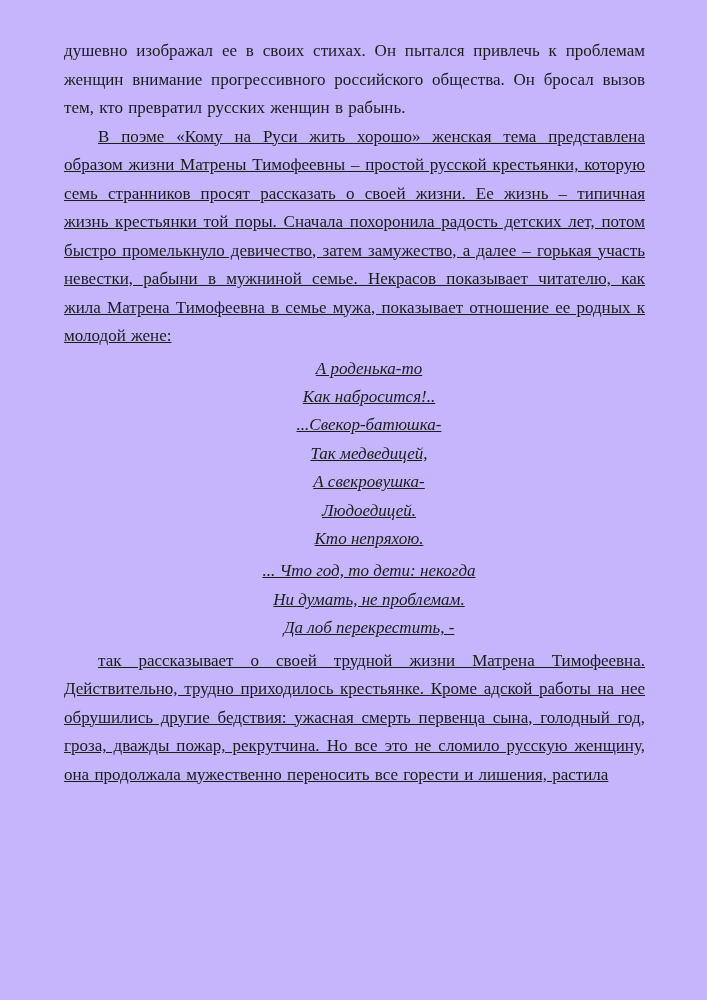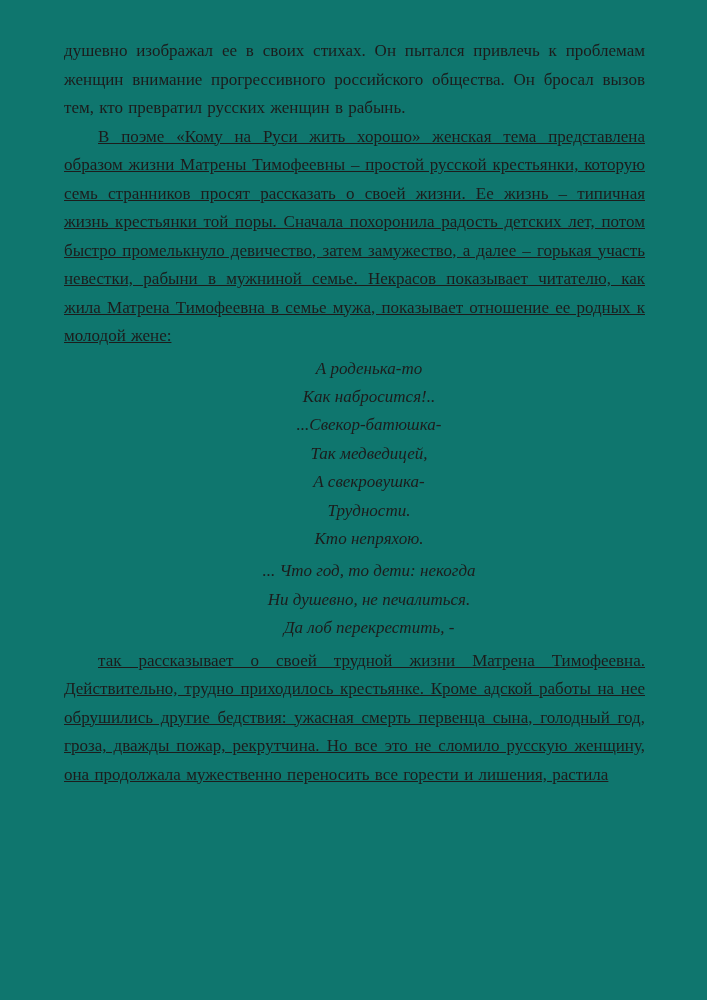--- a/index.html
+++ b/index.html
@@ -37,38 +37,39 @@
   }
   .verse-block {
     margin: 4px 0 4px 0;
     padding-left: 29px; 
     text-align: center;
     font-style: italic;
   }
   .verse-line {
     line-height: 28.4px;
     white-space: pre;
+    text-decoration: underline;
   }
 </style>
 </head>
 <body>
 
-<div class="page" style="background: #0f766e; color: rgb(28, 28, 28);">
+<div class="page" style="background: #c4b5fd; color: rgb(28, 28, 28);">
   <div class="doc-body" id="doc-body">
       <p class="para">душевно изображал ее в своих стихах. Он пытался привлечь к проблемам женщин внимание прогрессивного российского общества. Он бросал вызов тем, кто превратил русских женщин в рабынь.</p>
       <p class="para indent">В поэме «Кому на Руси жить хорошо» женская тема представлена образом жизни Матрены Тимофеевны – простой русской крестьянки, которую семь странников просят рассказать о своей жизни. Ее жизнь – типичная жизнь крестьянки той поры. Сначала похоронила радость детских лет, потом быстро промелькнуло девичество, затем замужество, а далее – горькая участь невестки, рабыни в мужниной семье. Некрасов показывает читателю, как жила Матрена Тимофеевна в семье мужа, показывает отношение ее родных к молодой жене:</p>
       <div class="verse-block">
         <div class="verse-line">А роденька-то</div>
         <div class="verse-line">Как набросится!..</div>
         <div class="verse-line">...Свекор-батюшка-</div>
         <div class="verse-line">Так медведицей,</div>
         <div class="verse-line">А свекровушка-</div>
-        <div class="verse-line">Трудности.</div>
+        <div class="verse-line">Людоедицей.</div>
         <div class="verse-line">Кто непряхою.</div>
       </div>
       <div class="verse-block">
         <div class="verse-line">... Что год, то дети: некогда</div>
-        <div class="verse-line">Ни душевно, не печалиться.</div>
+        <div class="verse-line">Ни думать, не проблемам.</div>
         <div class="verse-line">Да лоб перекрестить, -</div>
       </div>
       <p class="para indent">так рассказывает о своей трудной жизни Матрена Тимофеевна. Действительно, трудно приходилось крестьянке. Кроме адской работы на нее обрушились другие бедствия: ужасная смерть первенца сына, голодный год, гроза, дважды пожар, рекрутчина. Но все это не сломило русскую женщину, она продолжала мужественно переносить все горести и лишения, растила</p>
     </div>
 </div>
 
 </body></html>

